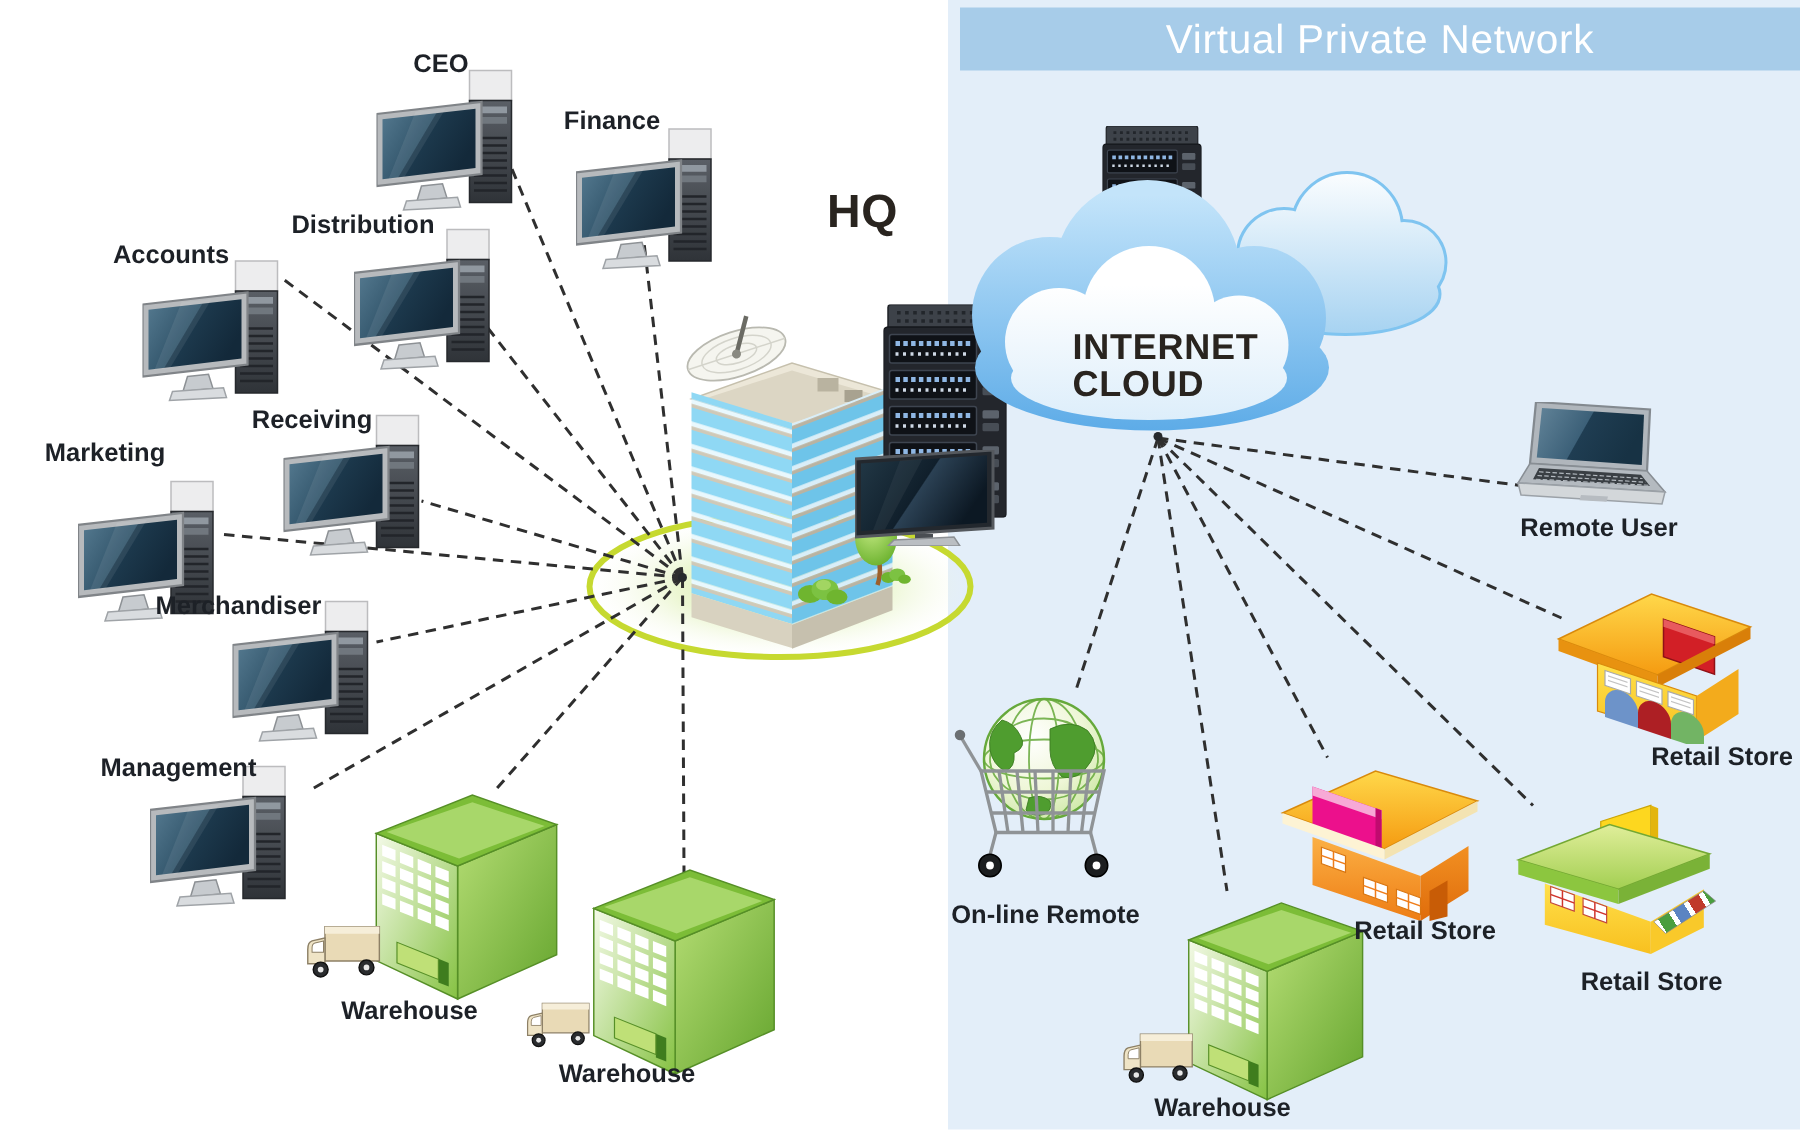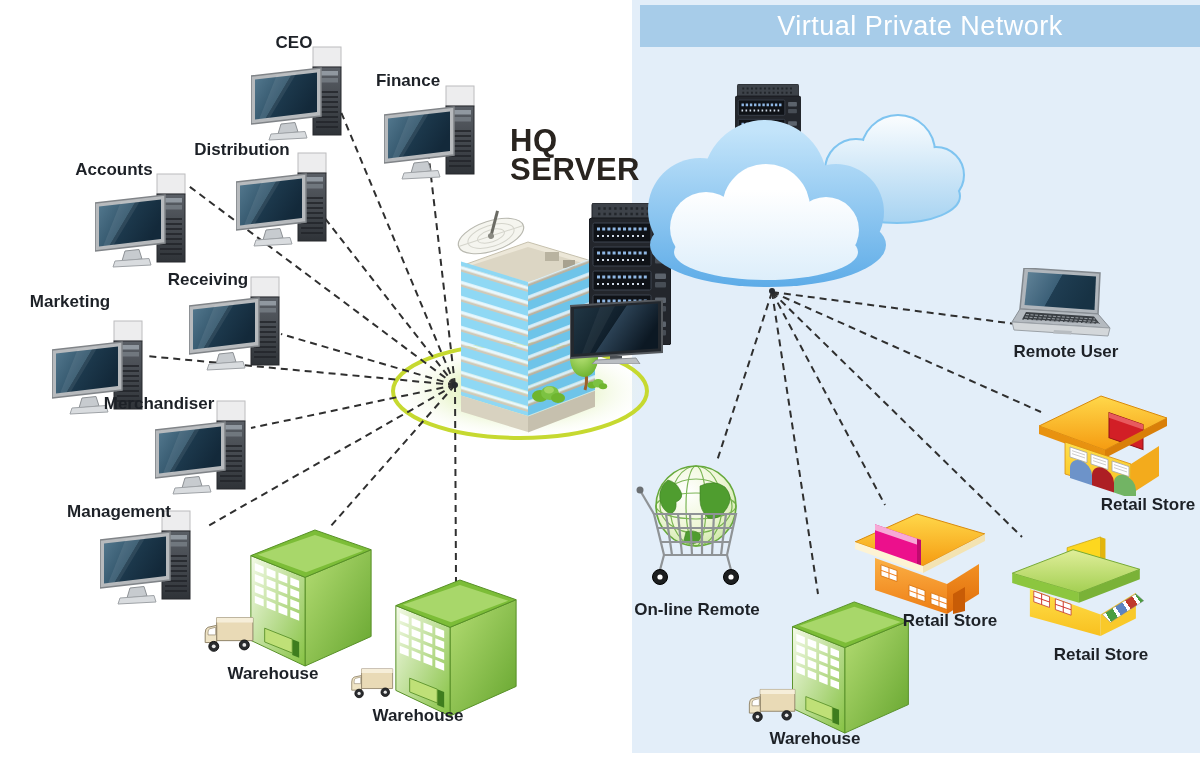--- a/index.html
+++ b/index.html
@@ -482,23 +482,26 @@
   <div class="lbl" style="left:114px;top:160px">Accounts</div>
   <div class="lbl" style="left:208px;top:270px">Receiving</div>
   <div class="lbl" style="left:70px;top:292px">Marketing</div>
   <div class="lbl" style="left:159px;top:394px">Merchandiser</div>
   <div class="lbl" style="left:119px;top:502px">Management</div>
   <div class="lbl" style="left:273px;top:664px">Warehouse</div>
   <div class="lbl" style="left:418px;top:706px">Warehouse</div>
 
   <div class="big-title hq-title" style="left:575px;top:126px">
     <div>HQ</div>
-    <div>SERVER</div>
   </div>
 
+  <div class="big-title cloud-title" style="left:777px;top:219px">
+    <div>INTERNET</div>
+    <div>CLOUD</div>
+  </div>
 
   <div class="lbl" style="left:1066px;top:342px">Remote User</div>
   <div class="lbl" style="left:1148px;top:495px">Retail Store</div>
   <div class="lbl" style="left:950px;top:611px">Retail Store</div>
   <div class="lbl" style="left:1101px;top:645px">Retail Store</div>
   <div class="lbl" style="left:697px;top:600px">On-line Remote</div>
   <div class="lbl" style="left:815px;top:729px">Warehouse</div>
 </div>
 
 </body></html>

